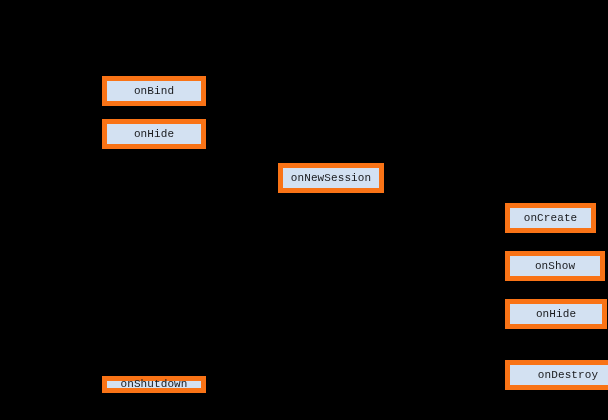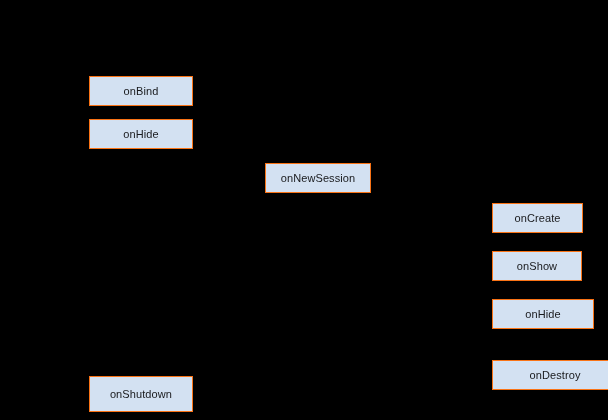--- a/index.html
+++ b/index.html
@@ -17,44 +17,45 @@
   #canvas {
     position: relative;
     width: 608px;
     height: 420px;
     background: #000000;
   }
   .node {
     position: absolute;
     box-sizing: border-box;
     background: #d3e1f2;
-    border: 1px solid #f97316;
+    border: 5px solid #f97316;
     display: flex;
     align-items: center;
     justify-content: center;
     color: #18191c;
-    font-family: Liberation Sans, sans-serif;
+    font-family: Liberation Mono, monospace;
     font-size: 11px;
     line-height: 1;
     letter-spacing: 0.1px;
     white-space: nowrap;
     user-select: none;
+    margin-left: 13px;
   }
   .node-label {
     display: block;
     text-align: center;
   }
   
   .n-onBind        { left: 89px;  top: 76px;  width: 104px; height: 30px; }
   .n-onReady       { left: 89px;  top: 119px; width: 104px; height: 30px; }
   .n-onNewSession  { left: 265px; top: 163px; width: 106px; height: 30px; }
   .n-onCreate      { left: 492px; top: 203px; width: 91px; height: 30px; }
-  .n-onShow        { left: 492px; top: 251px; width: 90px; height: 30px; }
+  .n-onShow        { left: 492px; top: 251px; width: 100px; height: 30px; }
   .n-onHide        { left: 492px; top: 299px; width: 102px; height: 30px; }
-  .n-onShutdown    { left: 89px;  top: 376px; width: 104px; height: 36px; }
+  .n-onShutdown    { left: 89px;  top: 376px; width: 104px; height: 17px; }
   .n-onDestroy     { left: 492px; top: 360px; width: 126px; height: 30px; }
 </style>
 </head>
 <body>
 
 <div id="canvas">
 
   <div class="node n-onBind">
     <span class="node-label">onBind</span>
   </div>

